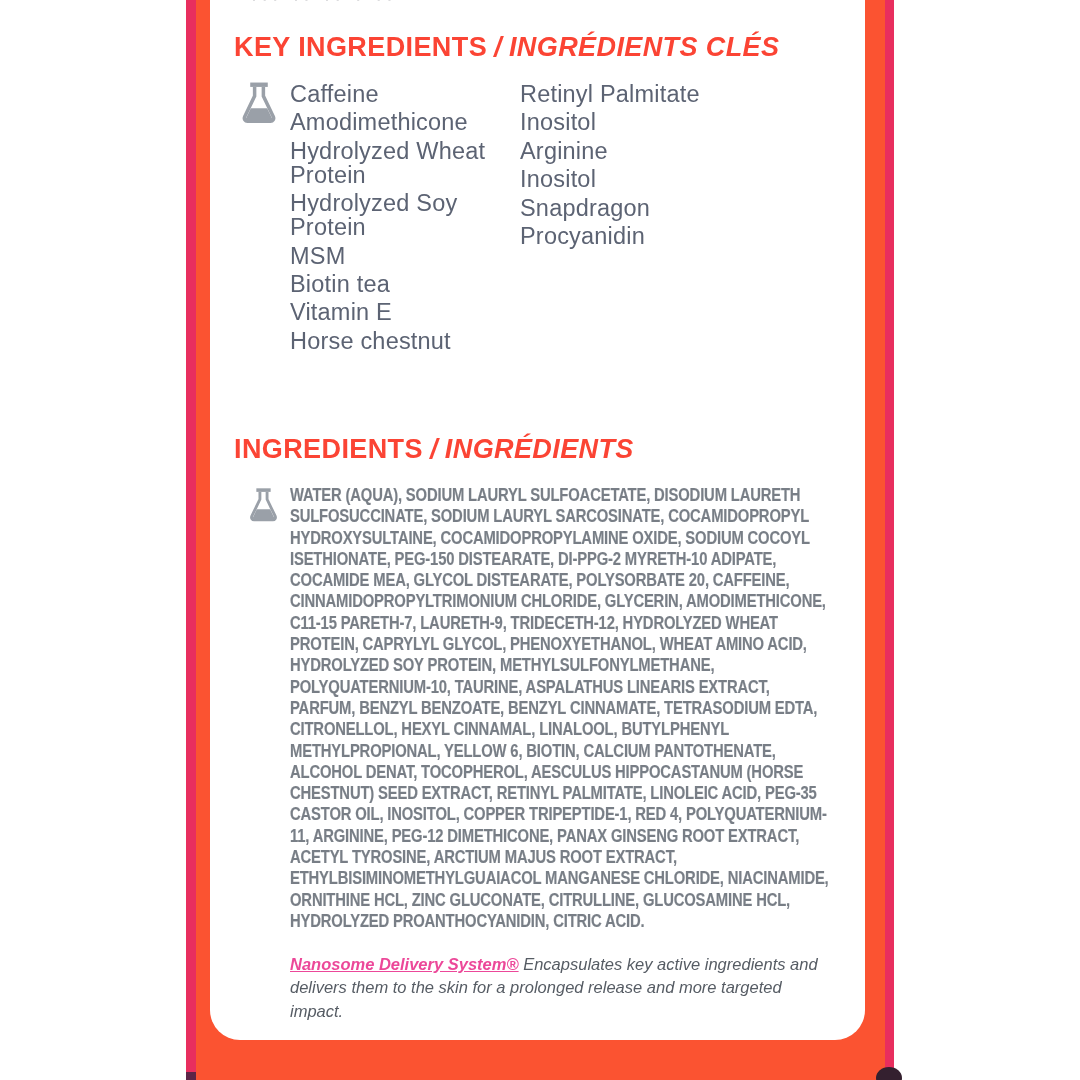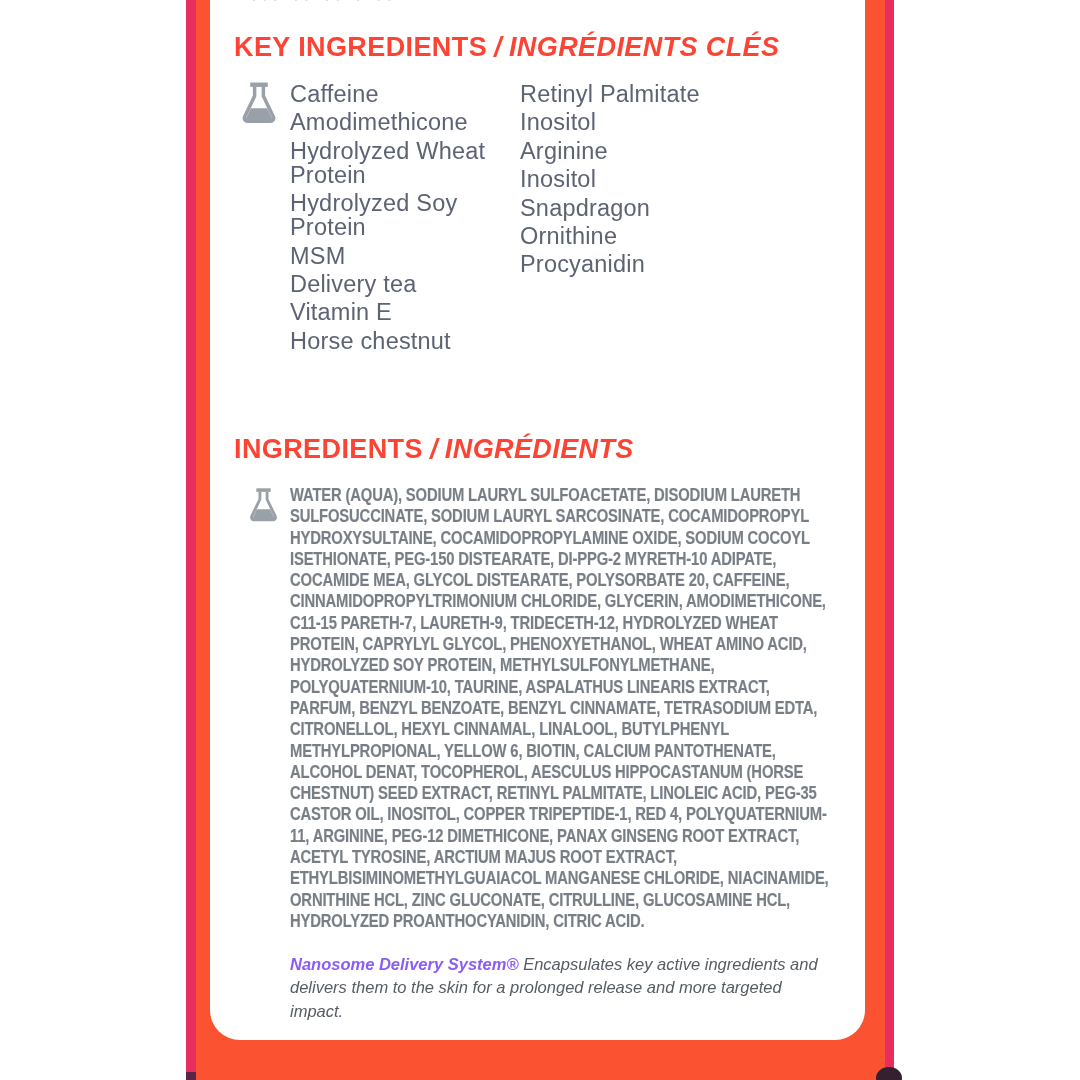--- a/index.html
+++ b/index.html
@@ -44,21 +44,21 @@
     position:absolute; left:80px; top:515px; width:642px;
     transform:scaleX(0.842); transform-origin:0 0;
     font-size:17.6px; line-height:21.3px; letter-spacing:-0.2px;
     color:#787e86; font-weight:bold;
     -webkit-text-stroke:0.2px #8a9097;
   }
   .footnote {
     position:absolute; left:80px; top:983px; width:545px;
     font-size:16.5px; font-style:italic; color:#565c64; line-height:1.42;
   }
-  .footnote .lead { font-weight:bold; color:#8b5cf6; }
+  .footnote .lead { font-weight:bold; color:#ec4899;text-decoration:underline; }
   .spot-br {
     position:absolute; left:876px; top:1067px; width:26px; height:22px;
     background:#34202f; border-radius:50%;
   }
   .spot-bl {
     position:absolute; left:186px; top:1072px; width:10px; height:8px;
     background:#5c2547;
   }
 </style>
 </head>
@@ -80,31 +80,30 @@
         <path d="M7.4 17.6 h11.2 l3.3 6.8 c0.4 0.9 -0.2 1.8 -1.2 1.8 H5.3 c-1 0 -1.6 -0.9 -1.2 -1.8 z" fill="#9aa0a8"></path>
       </svg>
     </span>
 
     <div class="col col-left">
         <div class="list-item">Caffeine</div>
         <div class="list-item">Amodimethicone</div>
         <div class="list-item">Hydrolyzed Wheat Protein</div>
         <div class="list-item">Hydrolyzed Soy Protein</div>
         <div class="list-item">MSM</div>
-        <div class="list-item">Delivery tea</div>
+        <div class="list-item">Biotin tea</div>
         <div class="list-item">Vitamin E</div>
         <div class="list-item">Horse chestnut</div>
       </div>
     <div class="col col-right">
         <div class="list-item">Retinyl Palmitate</div>
         <div class="list-item">Inositol</div>
         <div class="list-item">Arginine</div>
         <div class="list-item">Inositol</div>
         <div class="list-item">Snapdragon</div>
-        <div class="list-item">Ornithine</div>
         <div class="list-item">Procyanidin</div>
       </div>
 
     <div class="sec-header header-ing">
       <span class="en">INGREDIENTS</span><span class="sep">/</span><span class="fr">INGRÉDIENTS</span>
     </div>
 
     <span class="flask flask-2">
       <svg width="31" height="34" viewBox="0 0 26 28" aria-hidden="true">
         <rect x="7" y="0" width="12" height="3" fill="#9aa0a8"></rect>

